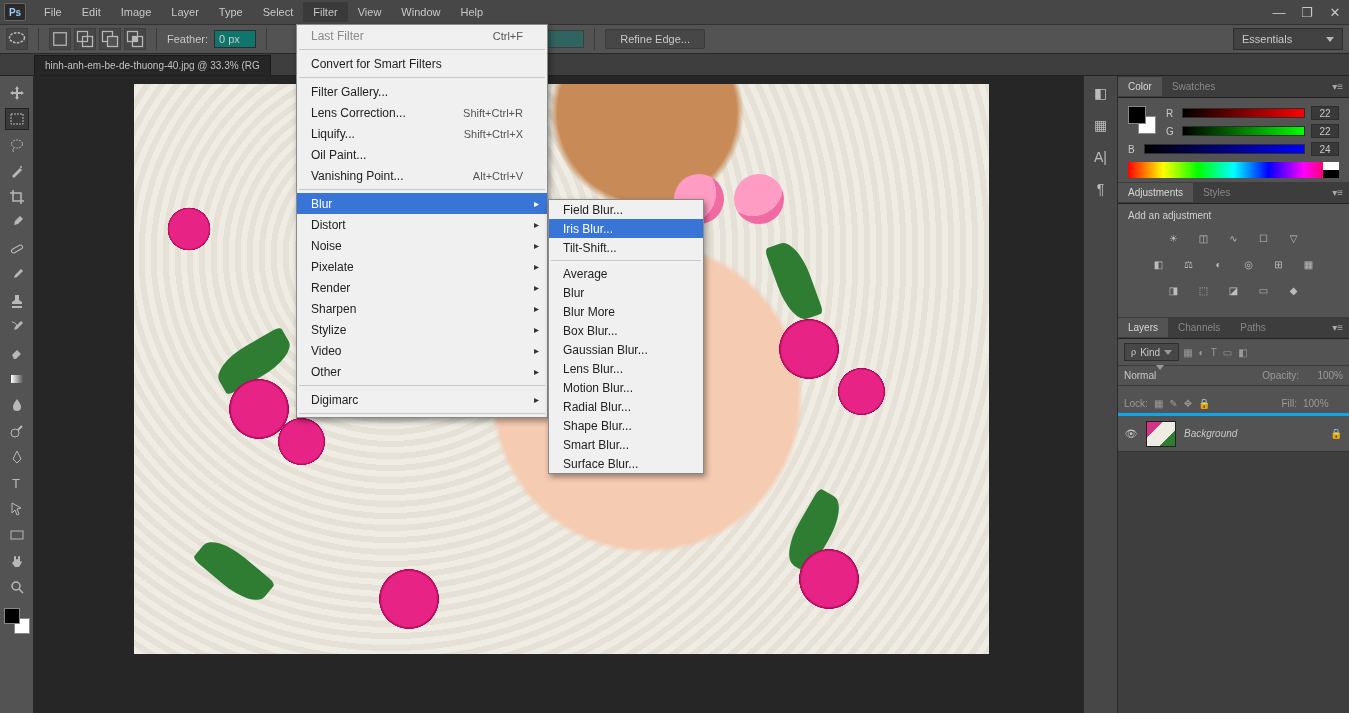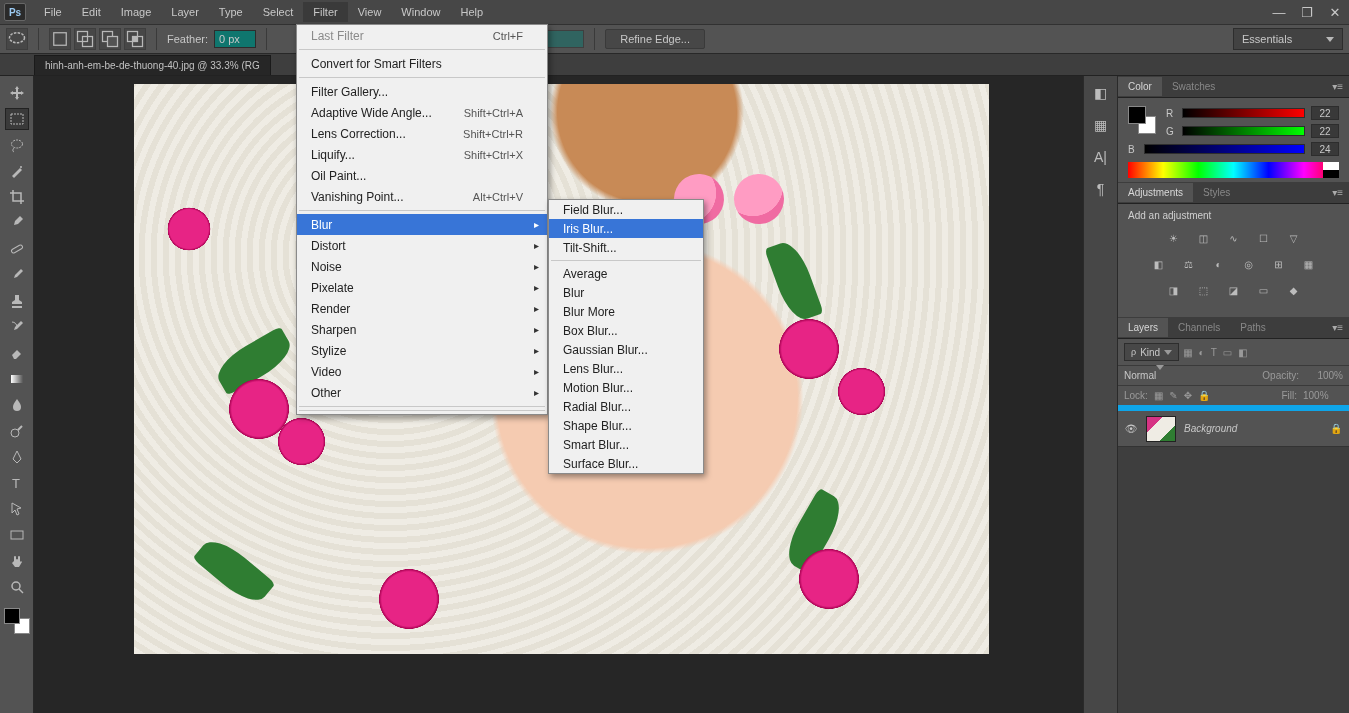--- a/index.html
+++ b/index.html
@@ -83,21 +83,21 @@
 .adj-row span { width: 20px; height: 18px; display: flex; align-items: center; justify-content: center; }
 
 .layers-body { flex: 1; display: flex; flex-direction: column; }
 .layer-controls { padding: 4px 6px; display: flex; align-items: center; gap: 4px; border-bottom: 1px solid #3a3a3a; }
 .layer-controls .sel { background: #474747; border: 1px solid #2d2d2d; height: 18px; padding: 0 6px; display: flex; align-items: center; gap: 4px; font-size: 10px; }
 .layer-controls .iconset { display: flex; gap: 6px; color: #9a9a9a; }
 .blend-row { display: flex; align-items: center; gap: 4px; padding: 4px 6px; border-bottom: 1px solid #3a3a3a; }
 .blend-row .sel { flex: 1; }
 .blend-row .oplab { color: #9a9a9a; }
 .blend-row .opval { width: 40px; text-align: right; color: #9a9a9a; }
-.lock-row { display: flex; align-items: center; gap: 6px; padding: 4px 6px; border-bottom: 6px solid #0ea5e9; color: #9a9a9a; }
+.lock-row { display: flex; align-items: center; gap: 6px; padding: 4px 6px; border-bottom: 3px solid #0ea5e9; color: #9a9a9a; margin-top: 8px; }
 .layer-list { flex: 1; background: #3e3e3e; }
 .layer-row { height: 36px; display: flex; align-items: center; gap: 8px; padding: 0 6px; background: #535353; border-bottom: 1px solid #333; }
 .layer-row .eye { width: 14px; text-align: center; color: #c8c8c8; }
 .layer-row .thumb { width: 30px; height: 26px; border: 1px solid #222; background: linear-gradient(135deg, #d63384 0 30%, #efece4 30% 70%, #2f7d32 70%); }
 .layer-row .name { font-style: italic; flex: 1; }
 .layer-row .lock { color: #9a9a9a; }
 
 
 .dropdown { position: absolute; top: 24px; left: 296px; width: 252px; background: #f0f0f0; color: #222; border: 1px solid #8a8a8a; box-shadow: 2px 3px 6px rgba(0,0,0,.4); font-size: 12px; z-index: 100; }
 .dropdown .mi { height: 21px; display: flex; align-items: center; padding: 0 24px 0 14px; position: relative; }
@@ -461,24 +461,20 @@
   </div>
   <hr>
   <div class="mi">
       <span>Convert for Smart Filters</span>
     </div>
   <hr>
   <div class="mi">
       <span>Filter Gallery...</span>
     </div>
   <div class="mi">
-      <span>Adaptive Wide Angle...</span>
-      <span class="sc">Shift+Ctrl+A</span>
-    </div>
-  <div class="mi">
       <span>Lens Correction...</span>
       <span class="sc">Shift+Ctrl+R</span>
     </div>
   <div class="mi">
       <span>Liquify...</span>
       <span class="sc">Shift+Ctrl+X</span>
     </div>
   <div class="mi">
       <span>Oil Paint...</span>
     </div>
@@ -508,20 +504,23 @@
   <div class="mi hassub">
       <span>Stylize</span>
     </div>
   <div class="mi hassub">
       <span>Video</span>
     </div>
   <div class="mi hassub">
       <span>Other</span>
     </div>
   <hr>
+  <div class="mi hassub">
+      <span>Digimarc</span>
+    </div>
   <hr>
 </div>
 
 <div class="submenu">
   <div class="mi">
       <span>Field Blur...</span>
     </div>
   <div class="mi highlight">
       <span>Iris Blur...</span>
     </div>

